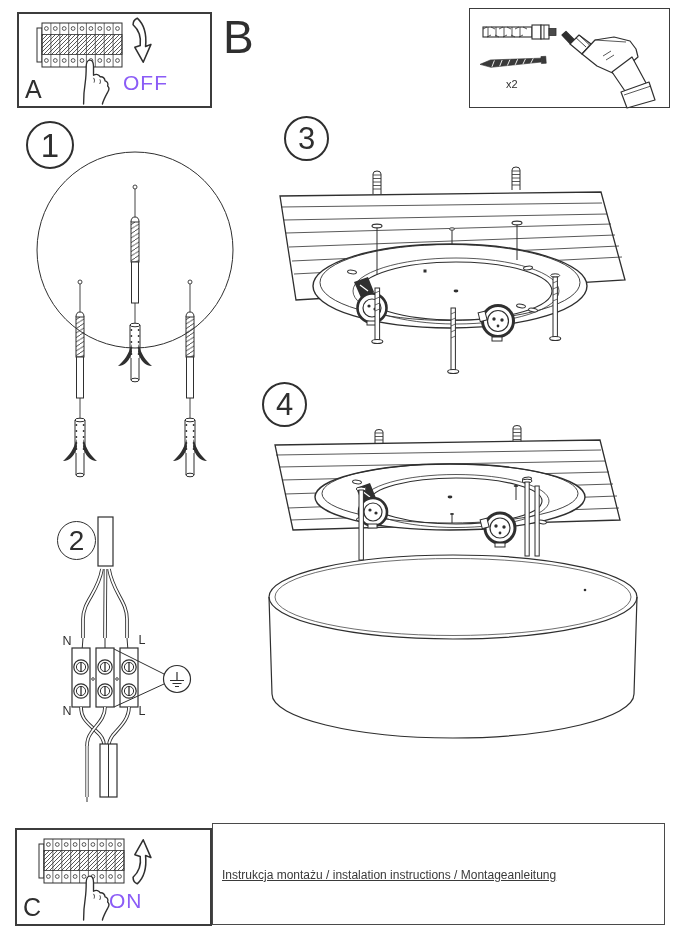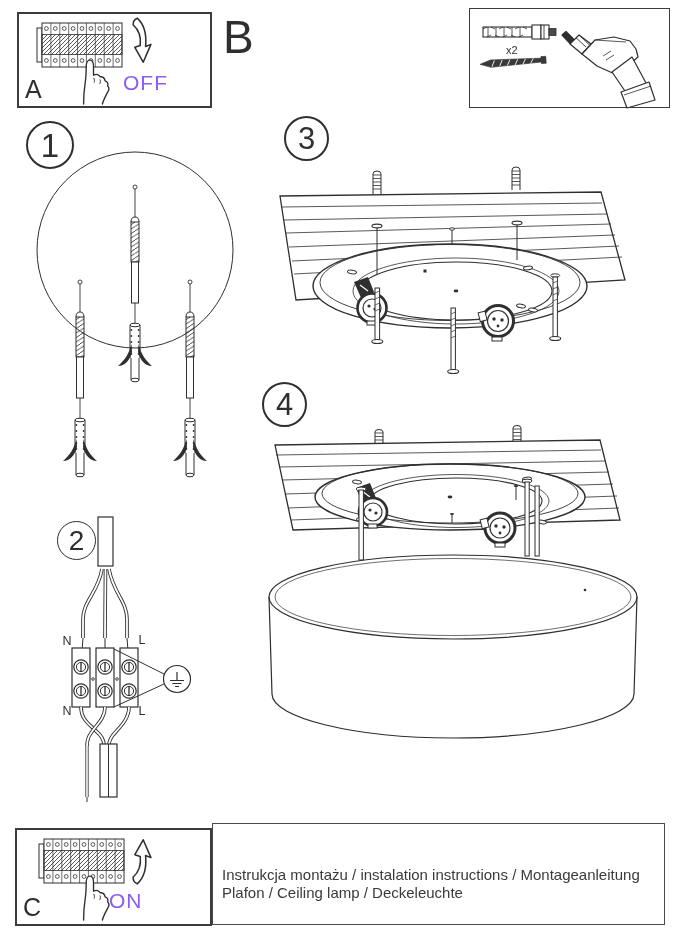--- a/index.html
+++ b/index.html
@@ -11,23 +11,23 @@
   .box{position:absolute;border:2px solid #3c3c3c;background:#fff;}
   .thinbox{position:absolute;border:1.5px solid #4a4a4a;background:#fff;}
   .corner-label{position:absolute;font-size:25px;color:#2f2f2f;line-height:1;}
   .state-label{position:absolute;font-size:21px;letter-spacing:1px;color:#8b5cf6;line-height:1;}
   .badge{
     position:absolute;border:2px solid #2f2f2f;border-radius:50%;
     display:flex;align-items:center;justify-content:center;
     color:#2f2f2f;background:#fff;line-height:1;
   }
   .wire-label{position:absolute;font-size:12.5px;color:#2f2f2f;width:16px;text-align:center;line-height:1;}
-  .qty{position:absolute;font-size:11px;color:#2f2f2f;line-height:1;}
+  .qty{position:absolute;font-size:11px;color:#2f2f2f;line-height:1;margin-top:34px;}
   #letter-b{position:absolute;left:223px;top:14px;font-size:46px;line-height:1;color:#2f2f2f;}
-  #footer-text{position:absolute;left:222px;top:866px;font-size:15px;line-height:18px;color:#3a3a3a;}
+  #footer-text{position:absolute;left:222px;top:866px;font-size:12px;line-height:18px;color:#3a3a3a;text-decoration:underline;}
   svg{position:absolute;overflow:visible;}
   .scr{transform:rotate(-4deg);}
 </style>
 </head>
 <body>
 
 <div id="sheet">
 
   <div class="box" style="left:17px;top:12px;width:191px;height:92px;">
     <span class="corner-label" style="left:6px;bottom:4px;">A</span>
@@ -419,16 +419,15 @@
     <path d="M 9,44 C 9,36 9.5,30 10.5,24 C 11.2,19.5 11.5,15 11.5,8 C 11.5,4 13.3,2 15,2 C 16.8,2 18.5,4 18.5,8 L 18.5,16.5 C 21,15 24,15.8 24.8,18 C 27.3,17.5 29.3,19.3 29.5,21.8 C 31.8,22.3 32.8,24.5 32,26.8 C 33.3,28 33.5,30.5 32.2,32.5 C 30,36.5 28,40 27,44" fill="#fff" stroke="#2f2f2f" stroke-width="1.3" stroke-linejoin="round" stroke-linecap="round"></path>
     <path d="M 18.5,19 C 19.6,20.5 19.6,22 19,23.5 M 24.6,20.5 C 25.4,22 25.2,23.5 24.4,24.8" fill="none" stroke="#2f2f2f" stroke-width="0.9"></path>
   </svg>
   <svg class="abs" style="left:129px;top:835px;" width="26" height="50" viewBox="0 0 20 42">
     <path d="M 6,41 C 3.5,40 2.5,38 2.5,35.5 C 7,31.5 9.5,26 8.5,18 L 4,16.5 L 11,4 L 17.5,19 L 13,17.3 C 14,27.5 11.5,36 6,41 Z" fill="#fff" stroke="#2f2f2f" stroke-width="1.3" stroke-linejoin="round"></path>
   </svg>
 
   <div class="thinbox" style="left:212px;top:823px;width:451px;height:100px;"></div>
   <div id="footer-text">
     <div>Instrukcja montażu / instalation instructions / Montageanleitung</div>
-    <div>Plafon / Ceiling lamp / Deckeleuchte</div>
   </div>
 
 </div>
 
 </body></html>

